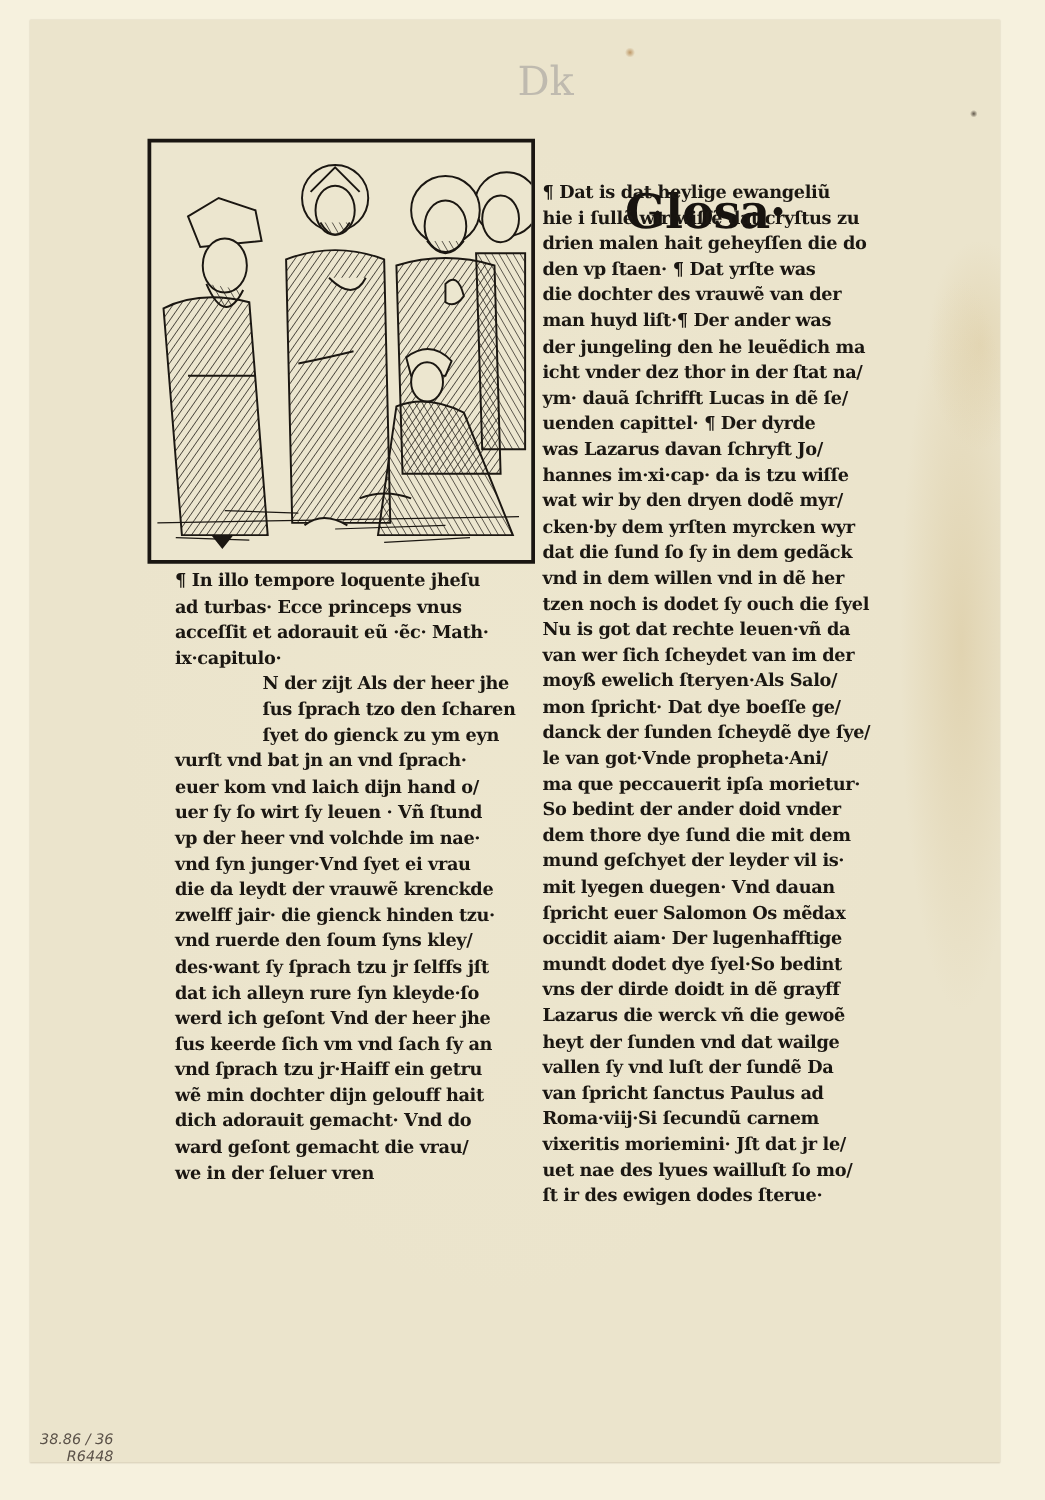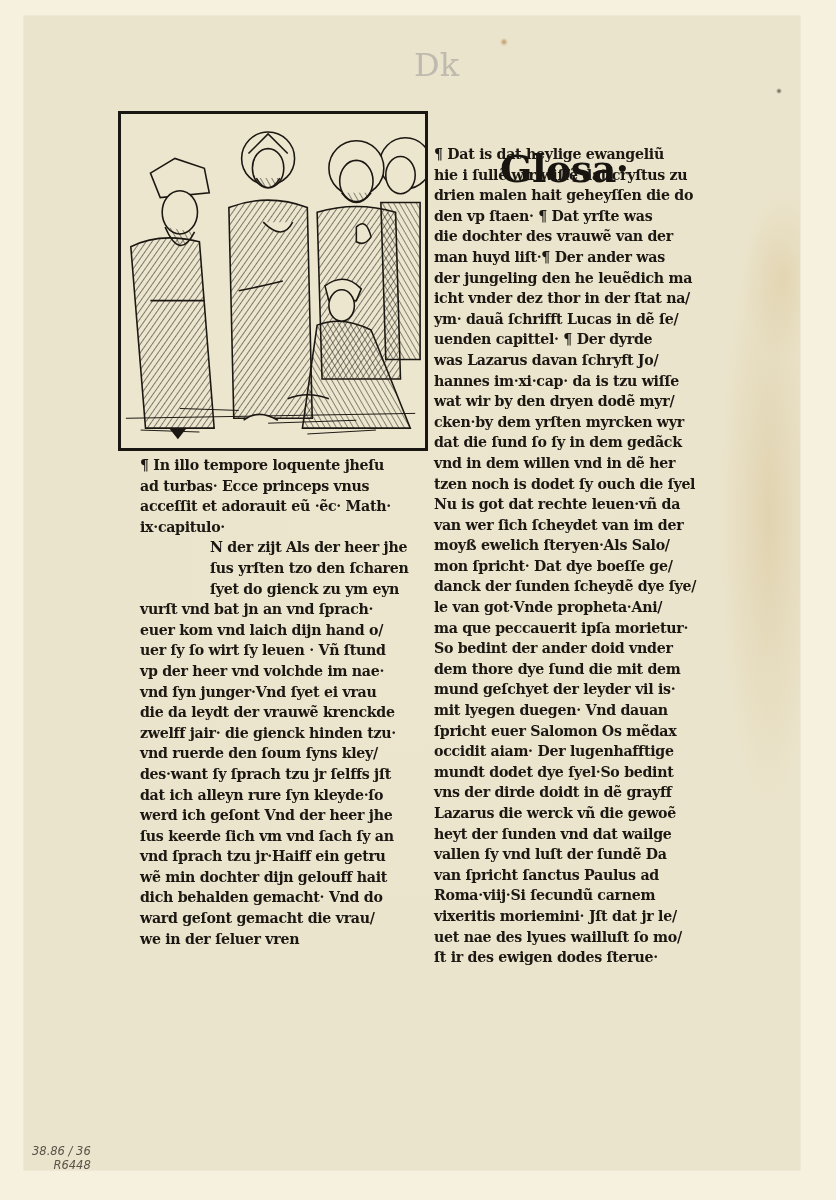--- a/index.html
+++ b/index.html
@@ -185,37 +185,37 @@
   <span class="line">uet nae des lyues wailluſt ſo mo/</span>
   <span class="line">ſt ir des ewigen dodes ſterue·</span>
 </div>
 
 <div class="col left-col">
   <span class="line">¶ In illo tempore loquente jheſu</span>
   <span class="line">ad turbas· Ecce princeps vnus</span>
   <span class="line">acceſſit et adorauit eũ ·ẽc· Math·</span>
   <span class="line">ix·capitulo·</span>
   <span class="line indent">N der zijt Als der heer jhe</span>
-  <span class="line indent">ſus yrſten tzo den ſcharen</span>
+  <span class="line indent">ſus ſprach tzo den ſcharen</span>
   <span class="line indent">ſyet do gienck zu ym eyn</span>
   <span class="line">vurſt vnd bat jn an vnd ſprach·</span>
   <span class="line">euer kom vnd laich dijn hand o/</span>
   <span class="line">uer ſy ſo wirt ſy leuen · Vñ ſtund</span>
   <span class="line">vp der heer vnd volchde im nae·</span>
   <span class="line">vnd ſyn junger·Vnd ſyet ei vrau</span>
   <span class="line">die da leydt der vrauwẽ krenckde</span>
   <span class="line">zwelff jair· die gienck hinden tzu·</span>
   <span class="line">vnd ruerde den ſoum ſyns kley/</span>
   <span class="line">des·want ſy ſprach tzu jr ſelffs jſt</span>
   <span class="line">dat ich alleyn rure ſyn kleyde·ſo</span>
   <span class="line">werd ich geſont Vnd der heer jhe</span>
   <span class="line">ſus keerde ſich vm vnd ſach ſy an</span>
   <span class="line">vnd ſprach tzu jr·Haiff ein getru</span>
   <span class="line">wẽ min dochter dijn gelouff hait</span>
-  <span class="line">dich behalden gemacht· Vnd do</span>
+  <span class="line">dich adorauit gemacht· Vnd do</span>
   <span class="line">ward geſont gemacht die vrau/</span>
   <span class="line">we in der ſeluer vren</span>
 </div>
 
 <div class="inventory">
   <div>38.86 / 36</div>
   <div>R6448</div>
 </div>
 
 </body></html>

